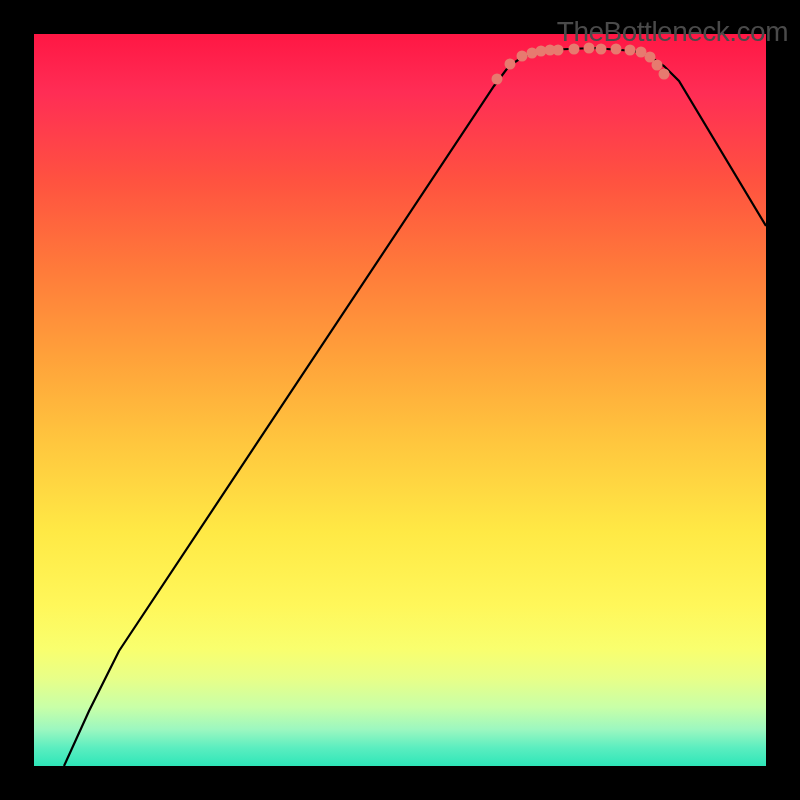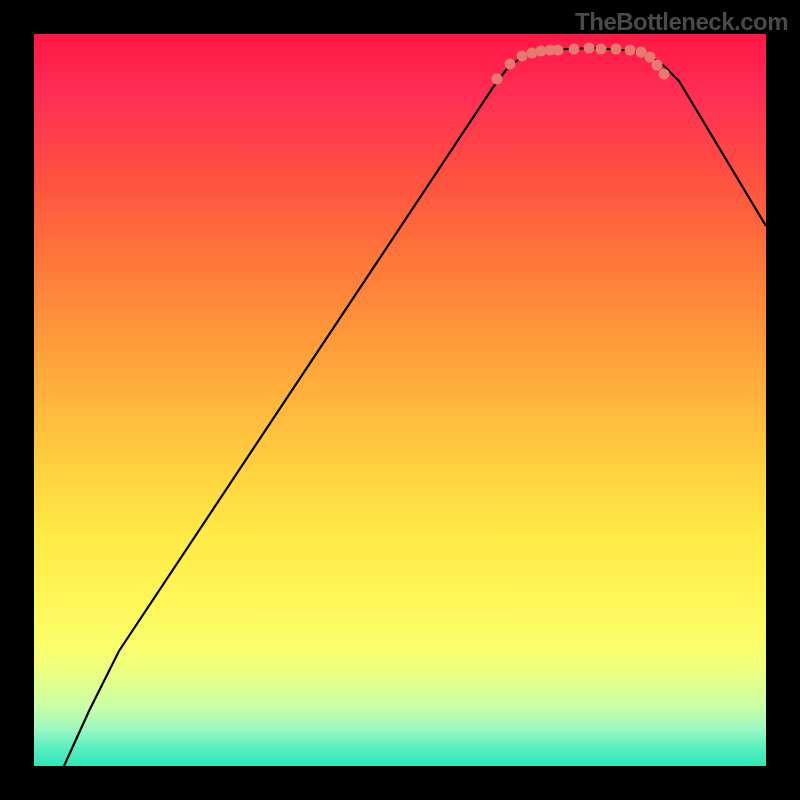--- a/index.html
+++ b/index.html
@@ -6,25 +6,25 @@
   body {
     width: 800px;
     height: 800px;
     background: #000;
     position: relative;
     font-family: Arial, sans-serif;
     overflow: hidden;
   }
   .watermark {
     position: absolute;
-    top: 8px;
+    top: 16px;
     right: 12px;
     color: #4a4a4a;
-    font-size: 24px;
-    font-weight: 700;
+    font-size: 28px;
+    font-weight: 400;
     z-index: 10;
     letter-spacing: -0.5px;
   }
   .plot-area {
     position: absolute;
     left: 34px;
     top: 34px;
     width: 732px;
     height: 732px;
     overflow: hidden;

